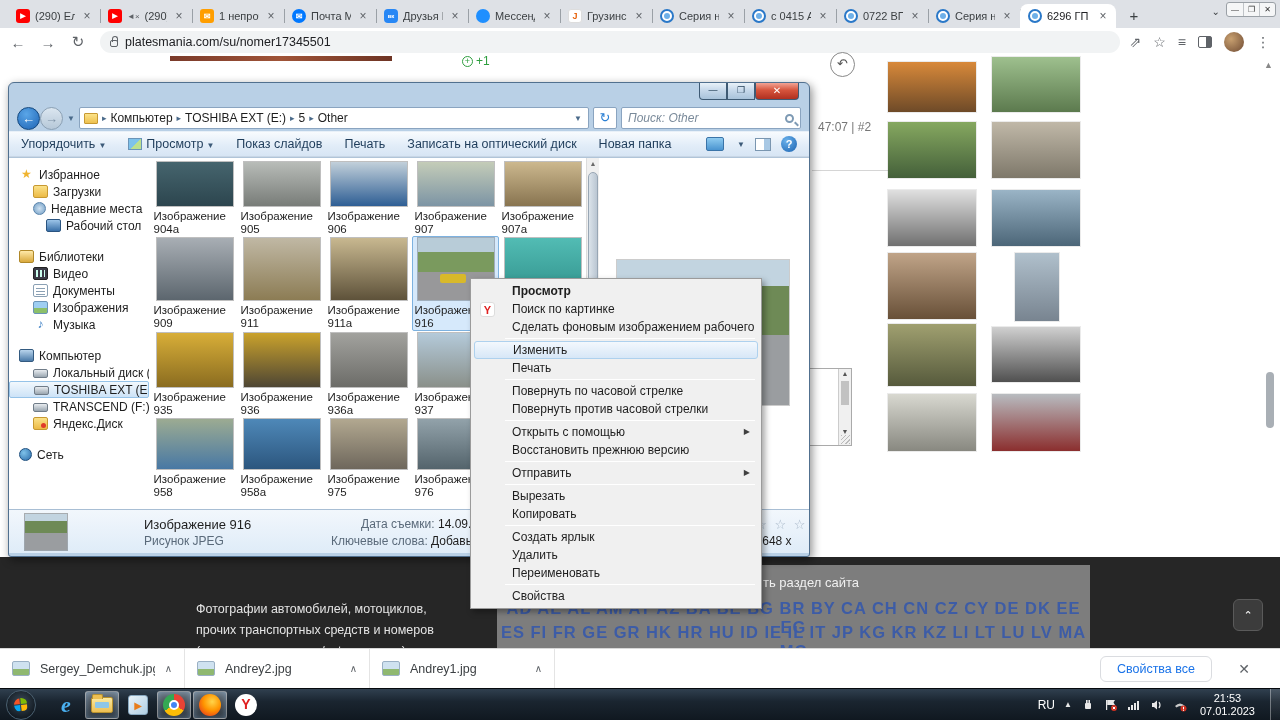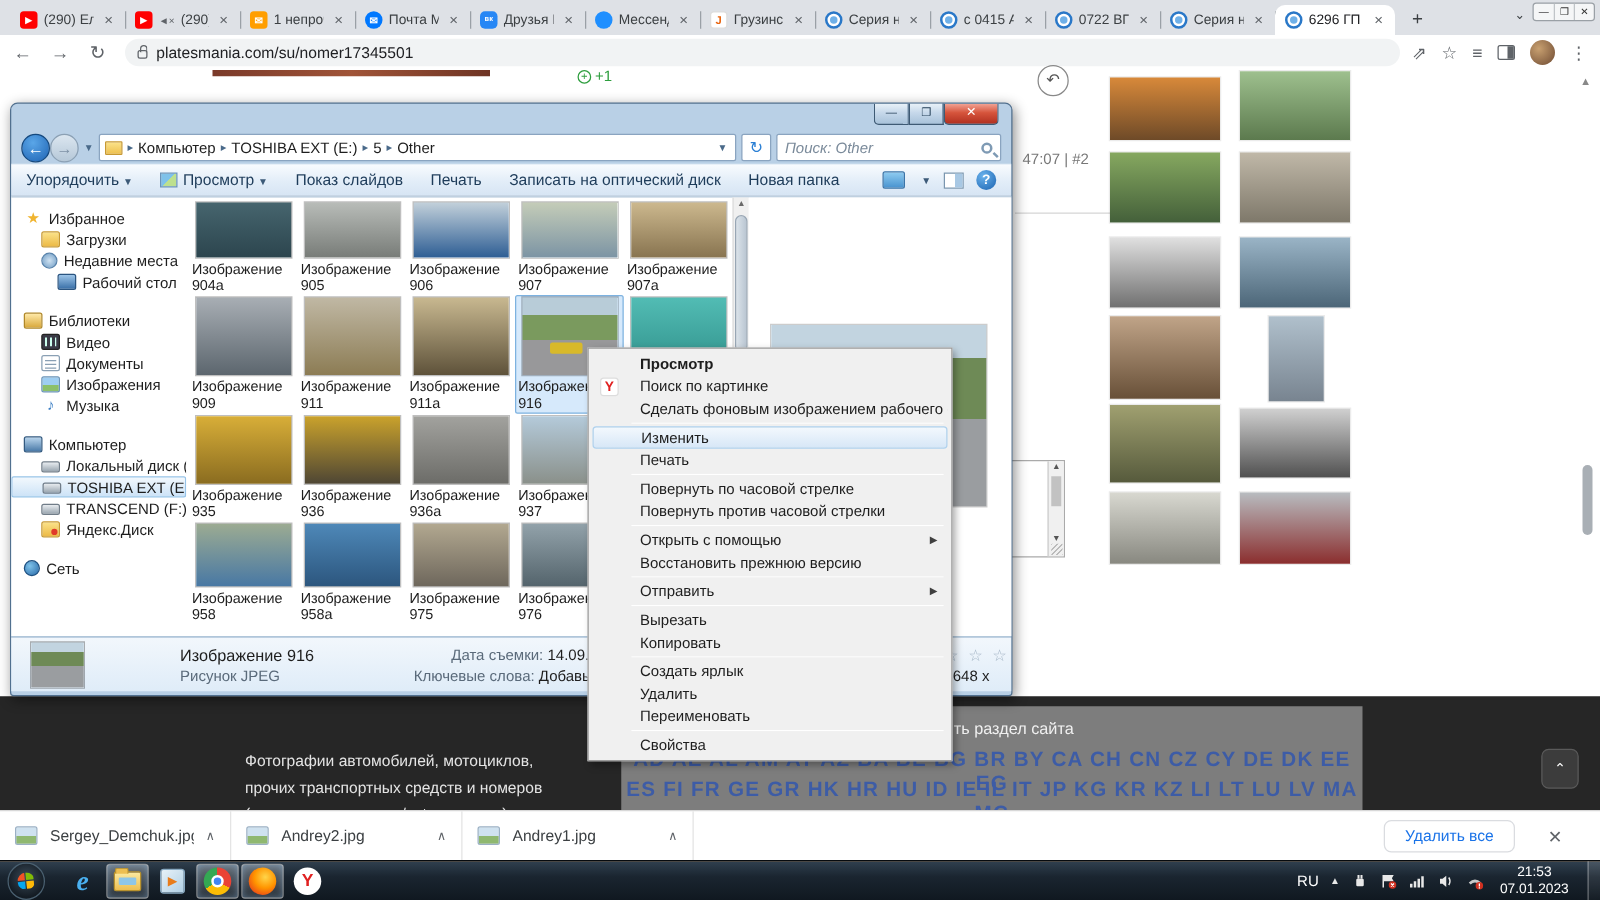--- a/index.html
+++ b/index.html
@@ -1,18 +1,18 @@
 <!DOCTYPE html>
 <html><head>
 <meta charset="utf-8">
 <style>
   * { margin:0; padding:0; box-sizing:border-box; }
   html,body { width:1280px; height:720px; overflow:hidden; }
   body { font-family:"Liberation Sans", sans-serif; font-size:12px; color:#202124; }
-  #screen { position:relative; width:1280px; height:720px; background:#fdba74; overflow:hidden; }
+  #screen { position:relative; width:1280px; height:720px; background:#404040; overflow:hidden; }
 
   
   .tabstrip { position:absolute; left:0; top:0; width:1280px; height:28px; background:#dee1e6; display:flex; align-items:flex-end; }
   .tabs { display:flex; align-items:flex-end; height:28px; padding-left:8px; }
   .tab { display:flex; align-items:center; gap:5px; width:92px; height:24px; padding:0 6px 0 8px; border-radius:8px 8px 0 0;
          color:#3c4043; font-size:11px; position:relative; }
   .tab:not(.active):after { content:""; position:absolute; right:-1px; top:5px; height:14px; width:1px; background:#9aa0a6; }
   .tab.active { background:#fff; color:#202124; width:96px; }
   .tab .tlabel { flex:1; white-space:nowrap; overflow:hidden; }
   .tab .tclose { color:#5f6368; font-size:12px; width:14px; text-align:center; border-radius:50%; flex:none; }
@@ -593,21 +593,21 @@
       <div class="dl-item">
         <span class="dl-ico"></span>
         <span class="dl-name">Andrey2.jpg</span>
         <span class="dl-caret">∧</span>
       </div>
       <div class="dl-item">
         <span class="dl-ico"></span>
         <span class="dl-name">Andrey1.jpg</span>
         <span class="dl-caret">∧</span>
       </div>
-      <div class="dl-showall">Удалить все</div>
+      <div class="dl-showall">Свойства все</div>
     <div class="dl-close">✕</div>
   </div>
 
   <div class="taskbar">
     <div class="orb">
       <span class="flag">
           <i class="fq1"></i>
           <i class="fq2"></i>
           <i class="fq3"></i>
           <i class="fq4"></i>

